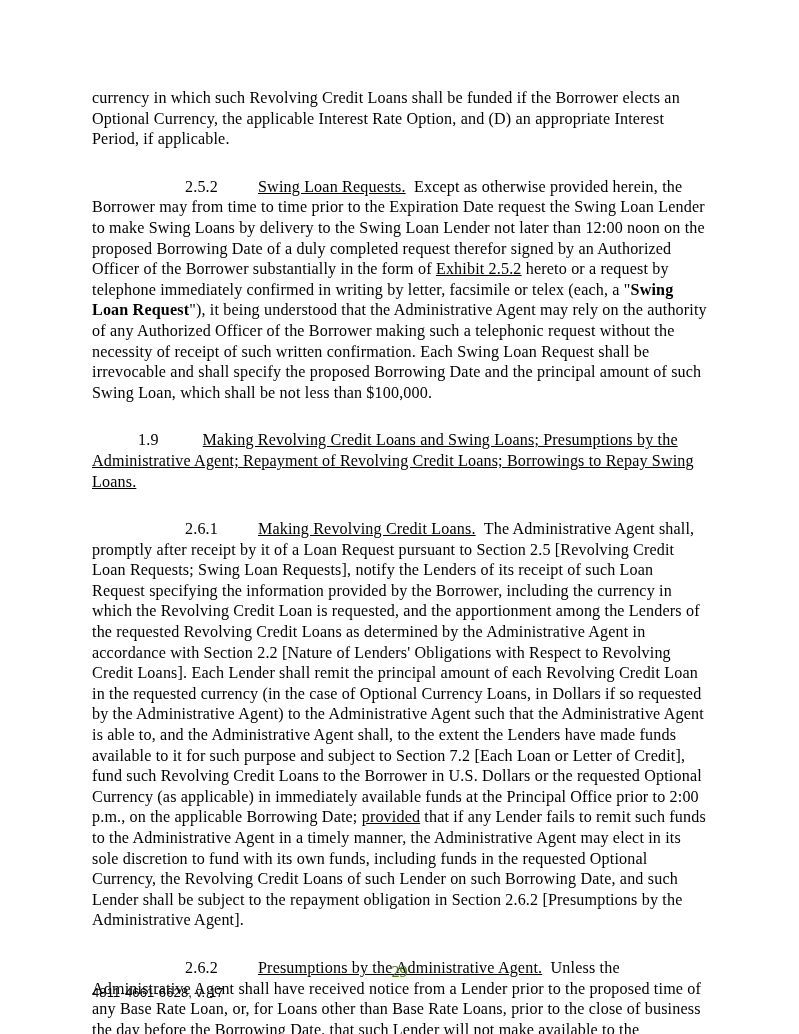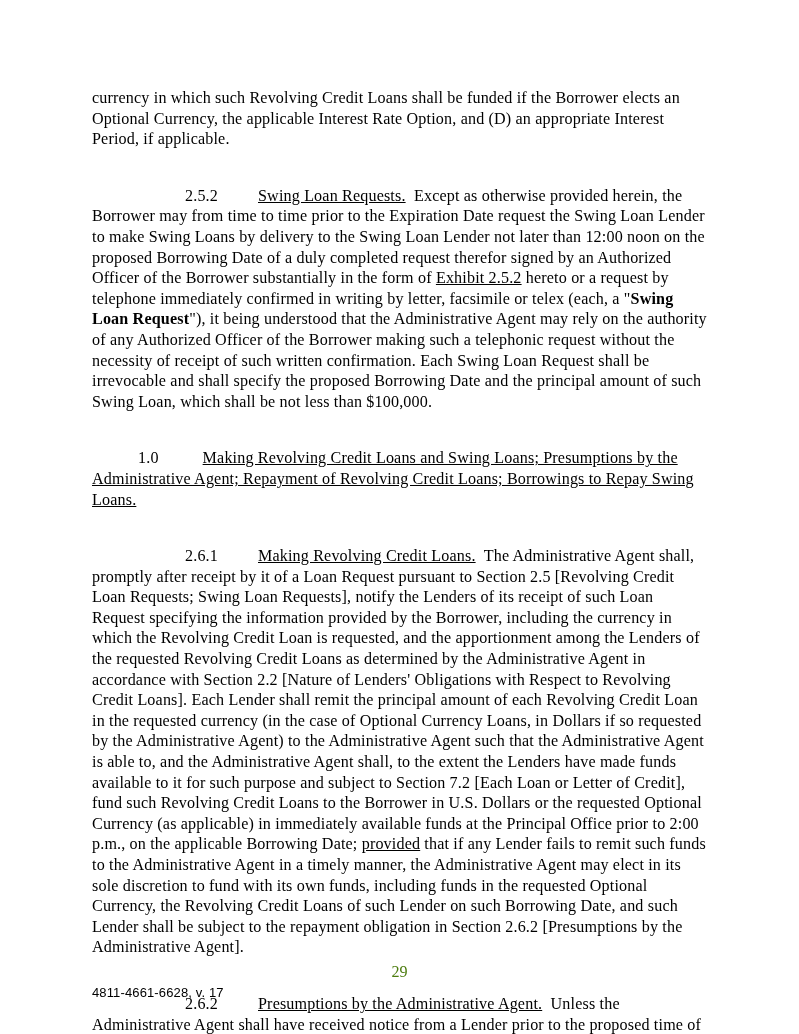--- a/index.html
+++ b/index.html
@@ -25,21 +25,21 @@
   p {
     font-family: "Liberation Serif", "DejaVu Serif", serif;
     font-size: 16.1px;
     line-height: 20.6px;
     color: #000000;
     margin: 0;
     text-align: left;
     letter-spacing: 0.01em;
   }
   p + p {
-    margin-top: 36px;
+    margin-top: 27px;
   }
   .u { text-decoration: underline; }
   .b { font-weight: bold; }
   
   .indent-sub { text-indent: 93px; }
   .indent-main { text-indent: 46px; }
   .tabgap { display: inline-block; width: 40px; }
   .tabgap-wide { display: inline-block; width: 44px; }
 
   .footer {
@@ -75,21 +75,21 @@
 <body>
 
 <div class="page">
 
   <div class="content">
 
     <p>currency in which such Revolving Credit Loans shall be funded if the Borrower elects an Optional Currency, the applicable Interest Rate Option, and (D) an appropriate Interest Period, if applicable.</p>
 
     <p class="indent-sub"><span>2.5.2</span><span class="tabgap"></span><span class="u">Swing Loan Requests.</span><span>&nbsp; </span><span>Except as otherwise provided herein, the Borrower may from time to time prior to the Expiration Date request the Swing Loan Lender to make Swing Loans by delivery to the Swing Loan Lender not later than 12:00 noon on the proposed Borrowing Date of a duly completed request therefor signed by an Authorized Officer of the Borrower substantially in the form of </span><span class="u">Exhibit 2.5.2</span><span> hereto or a request by telephone immediately confirmed in writing by letter, facsimile or telex (each, a "</span><span class="b">Swing Loan Request</span><span>"), it being understood that the Administrative Agent may rely on the authority of any Authorized Officer of the Borrower making such a telephonic request without the necessity of receipt of such written confirmation.  Each Swing Loan Request shall be irrevocable and shall specify the proposed Borrowing Date and the principal amount of such Swing Loan, which shall be not less than $100,000.</span></p>
 
-    <p class="indent-main"><span>1.0</span><span class="tabgap-wide u"></span><span class="u">Making Revolving Credit Loans and Swing Loans; Presumptions by the Administrative Agent; Repayment of Revolving Credit Loans; Borrowings to Repay Swing Loans.</span></p>
+    <p class="indent-main"><span>1.9</span><span class="tabgap-wide u"></span><span class="u">Making Revolving Credit Loans and Swing Loans; Presumptions by the Administrative Agent; Repayment of Revolving Credit Loans; Borrowings to Repay Swing Loans.</span></p>
 
     <p class="indent-sub"><span>2.6.1</span><span class="tabgap"></span><span class="u">Making Revolving Credit Loans.</span><span>&nbsp; </span><span>The Administrative Agent shall, promptly after receipt by it of a Loan Request pursuant to Section 2.5 [Revolving Credit Loan Requests; Swing Loan Requests], notify the Lenders of its receipt of such Loan Request specifying the information provided by the Borrower, including the currency in which the Revolving Credit Loan is requested, and the apportionment among the Lenders of the requested Revolving Credit Loans as determined by the Administrative Agent in accordance with Section 2.2 [Nature of Lenders' Obligations with Respect to Revolving Credit Loans].  Each Lender shall remit the principal amount of each Revolving Credit Loan in the requested currency (in the case of Optional Currency Loans, in Dollars if so requested by the Administrative Agent) to the Administrative Agent such that the Administrative Agent is able to, and the Administrative Agent shall, to the extent the Lenders have made funds available to it for such purpose and subject to Section 7.2 [Each Loan or Letter of Credit], fund such Revolving Credit Loans to the Borrower in U.S. Dollars or the requested Optional Currency (as applicable) in immediately available funds at the Principal Office prior to 2:00 p.m., on the applicable Borrowing Date; </span><span class="u">provided</span><span> that if any Lender fails to remit such funds to the Administrative Agent in a timely manner, the Administrative Agent may elect in its sole discretion to fund with its own funds, including funds in the requested Optional Currency, the Revolving Credit Loans of such Lender on such Borrowing Date, and such Lender shall be subject to the repayment obligation in Section 2.6.2 [Presumptions by the Administrative Agent].</span></p>
 
     <p class="indent-sub"><span>2.6.2</span><span class="tabgap"></span><span class="u">Presumptions by the Administrative Agent.</span><span>&nbsp; </span><span>Unless the Administrative Agent shall have received notice from a Lender prior to the proposed time of any Base Rate Loan, or, for Loans other than Base Rate Loans, prior to the close of business the day before the Borrowing Date, that such Lender will not make available to the Administrative Agent such Lender's share of such Loan, the Administrative Agent may assume that such Lender has made such share available on such date in accordance with Section 2.6.1 [Making Revolving Credit Loans] and may, in reliance upon such assumption, make available to the Borrower a</span></p>
 
   </div>
 
   <div class="footer">
     <div class="page-number">29</div>
     <div class="docid">4811-4661-6628, v. 17</div>

